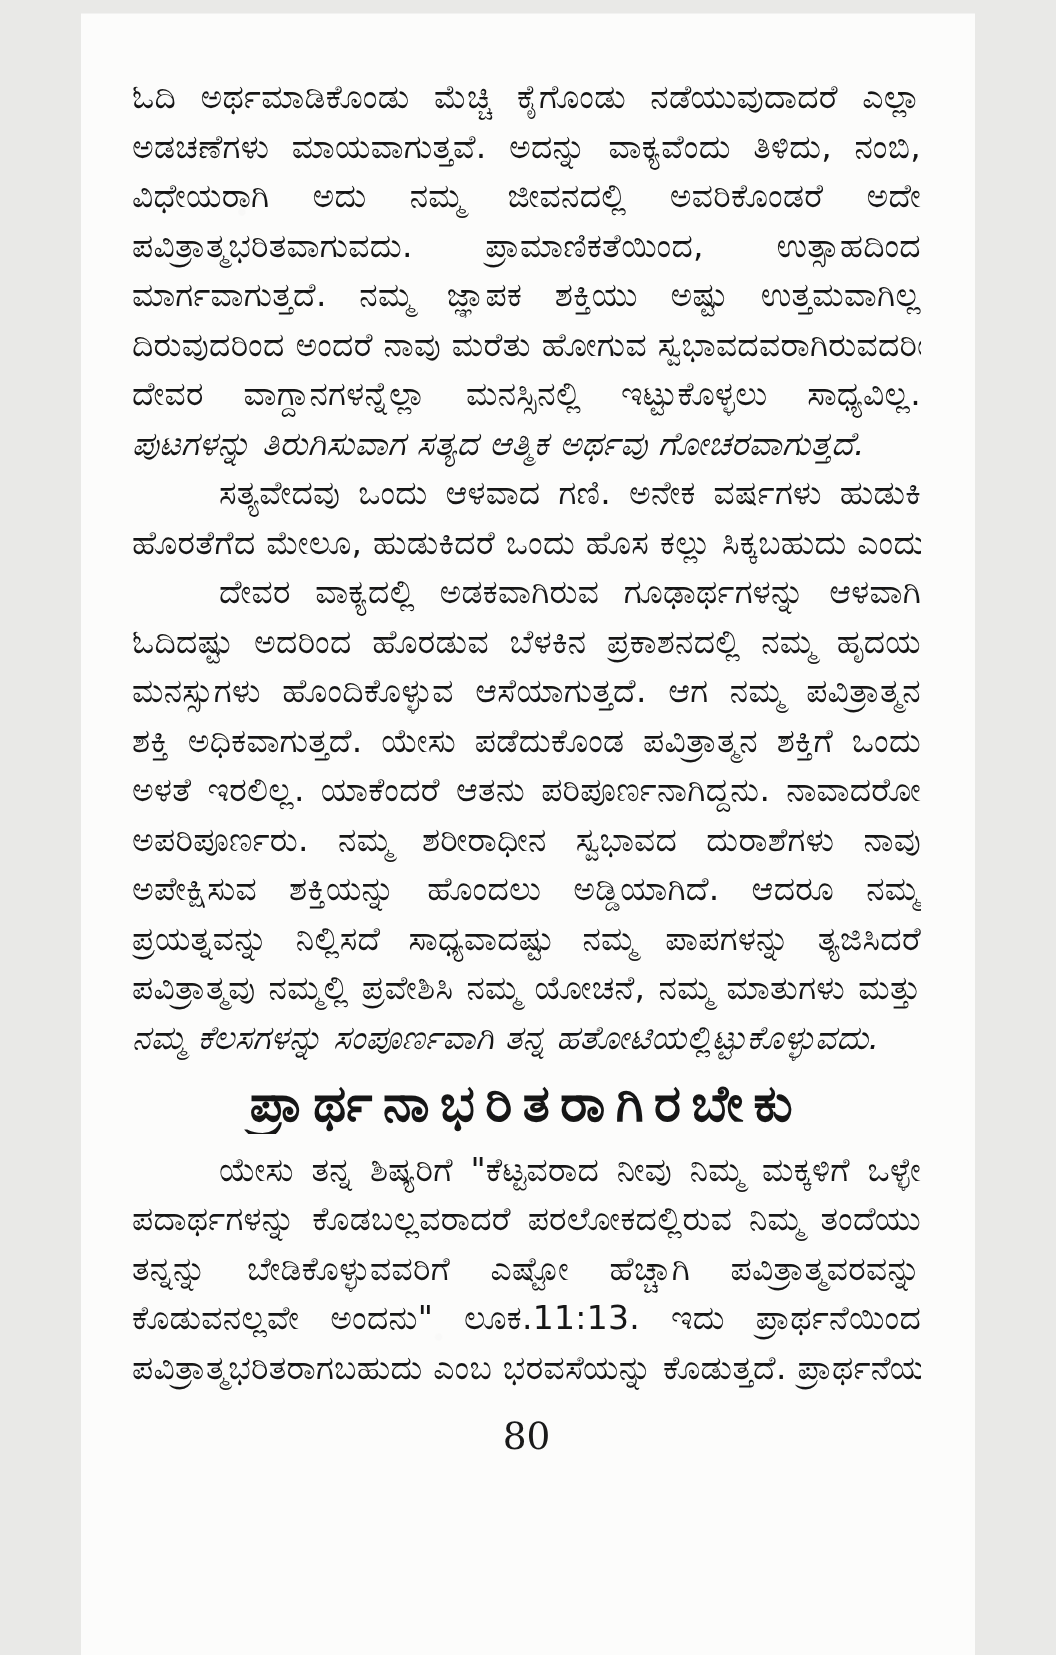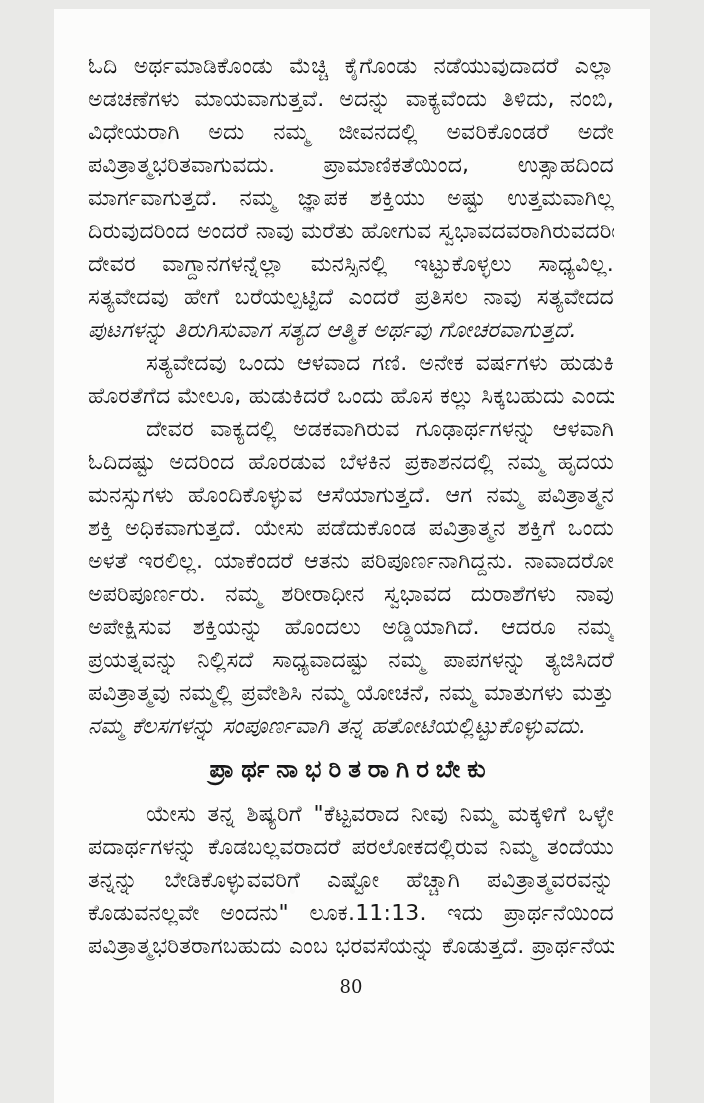--- a/index.html
+++ b/index.html
@@ -37,50 +37,49 @@
     overflow: hidden;
     text-align: justify;
     text-align-last: justify;
   }
   .line.indent { padding-left: 58px; }
   .line.last { text-align-last: left; font-style: italic; }
   .heading {
     margin: 7px 0 8px 0;
     height: 40px;
     line-height: 40px;
-    font-size: 24px;
+    font-size: 34px;
     font-weight: 700;
     letter-spacing: 7px;
     text-align: center;
     white-space: nowrap;
     overflow: hidden;
   }
   .page-number {
     margin-top: 14px;
     text-align: center;
-    font-size: 18px;
+    font-size: 25px;
     font-family: "DejaVu Serif", "Liberation Serif", serif;
     color: #1a1a1a;
   }
 </style>
 </head>
 <body>
 
 <div class="page">
   <div class="body-text">
 
     <div class="para">
       <div class="line">ಓದಿ ಅರ್ಥಮಾಡಿಕೊಂಡು ಮೆಚ್ಚಿ ಕೈಗೊಂಡು ನಡೆಯುವುದಾದರೆ ಎಲ್ಲಾ</div>
       <div class="line">ಅಡಚಣೆಗಳು ಮಾಯವಾಗುತ್ತವೆ. ಅದನ್ನು ವಾಕ್ಯವೆಂದು ತಿಳಿದು, ನಂಬಿ,</div>
       <div class="line">ವಿಧೇಯರಾಗಿ ಅದು ನಮ್ಮ ಜೀವನದಲ್ಲಿ ಅವರಿಕೊಂಡರೆ ಅದೇ</div>
       <div class="line">ಪವಿತ್ರಾತ್ಮಭರಿತವಾಗುವದು. ಪ್ರಾಮಾಣಿಕತೆಯಿಂದ, ಉತ್ಸಾಹದಿಂದ</div>
       <div class="line">ಮಾರ್ಗವಾಗುತ್ತದೆ. ನಮ್ಮ ಜ್ಞಾಪಕ ಶಕ್ತಿಯು ಅಷ್ಟು ಉತ್ತಮವಾಗಿಲ್ಲ</div>
       <div class="line">ದಿರುವುದರಿಂದ ಅಂದರೆ ನಾವು ಮರೆತು ಹೋಗುವ ಸ್ವಭಾವದವರಾಗಿರುವದರಿಂದ</div>
       <div class="line">ದೇವರ ವಾಗ್ದಾನಗಳನ್ನೆಲ್ಲಾ ಮನಸ್ಸಿನಲ್ಲಿ ಇಟ್ಟುಕೊಳ್ಳಲು ಸಾಧ್ಯವಿಲ್ಲ.</div>
-      <div class="line">ಸತ್ಯವೇದವು ಹೇಗೆ ಬರೆಯಲ್ಪಟ್ಟಿದೆ ಎಂದರೆ ಪ್ರತಿಸಲ ನಾವು ಸತ್ಯವೇದದ</div>
       <div class="line last">ಪುಟಗಳನ್ನು ತಿರುಗಿಸುವಾಗ ಸತ್ಯದ ಆತ್ಮಿಕ ಅರ್ಥವು ಗೋಚರವಾಗುತ್ತದೆ.</div>
     </div>
 
     <div class="para">
       <div class="line indent">ಸತ್ಯವೇದವು ಒಂದು ಆಳವಾದ ಗಣಿ. ಅನೇಕ ವರ್ಷಗಳು ಹುಡುಕಿ</div>
       <div class="line">ಹೊರತೆಗೆದ ಮೇಲೂ, ಹುಡುಕಿದರೆ ಒಂದು ಹೊಸ ಕಲ್ಲು ಸಿಕ್ಕಬಹುದು ಎಂದು</div>
     </div>
 
     <div class="para">
       <div class="line indent">ದೇವರ ವಾಕ್ಯದಲ್ಲಿ ಅಡಕವಾಗಿರುವ ಗೂಢಾರ್ಥಗಳನ್ನು ಆಳವಾಗಿ</div>

